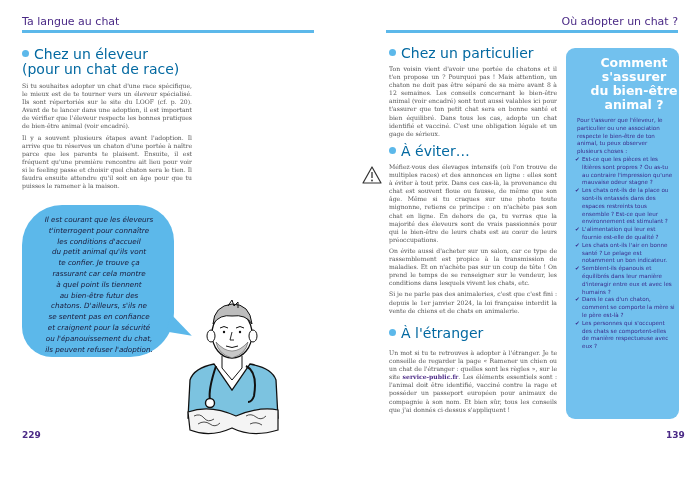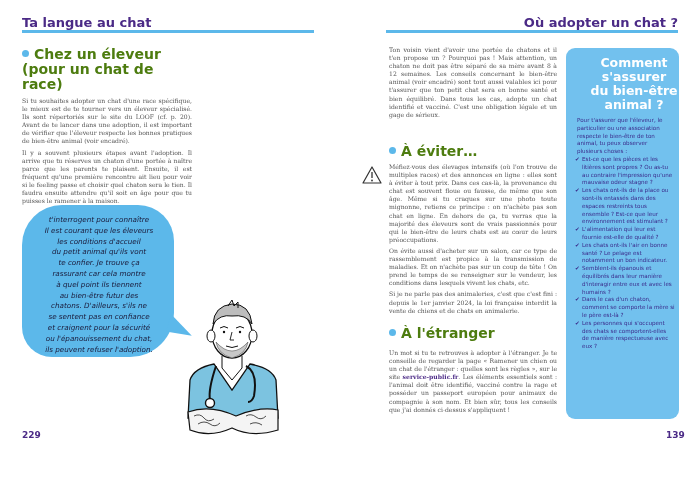--- a/index.html
+++ b/index.html
@@ -1,24 +1,24 @@
 <!DOCTYPE html>
 <html><head>
 <meta charset="utf-8">
 <style>
   html, body { margin:0; padding:0; }
   body { width:700px; height:481px; background:#ffffff; position:relative; overflow:hidden;
          font-family:"DejaVu Serif", serif; color:#4a4a4a; }
   .page { position:absolute; top:0; height:481px; }
   .page-left { left:0; width:350px; }
   .page-right { left:350px; width:350px; }
-  .running-head { position:absolute; top:15px; font-family:"DejaVu Sans", sans-serif; font-weight:bold;
-                  font-size:13px; color:#4b2a86; }
+  .running-head { position:absolute; top:15px; font-family:"DejaVu Sans", sans-serif; font-weight:normal;
+                  font-size:11px; color:#4b2a86; }
   .rule { position:absolute; top:30px; height:3px; background:#5cb8ea; }
-  h2 { margin:0; font-family:"DejaVu Sans", sans-serif; font-weight:bold; color:#4d7c0f; font-size:14px; line-height:15px; }
+  h2 { margin:0; font-family:"DejaVu Sans", sans-serif; font-weight:normal; color:#0369a1; font-size:14px; line-height:15px; }
   h2 .dot { display:inline-block; width:7px; height:7px; border-radius:50%; background:#5cb8ea; margin-right:5px; vertical-align:middle; position:relative; top:-2px; }
   p.body { margin:0 0 3px 0; font-size:6.1px; line-height:8.1px; text-align:justify; color:#555; }
   .link { color:#4b2a86; font-weight:bold; }
   .bubble { position:absolute; left:22px; top:205px; width:152px; height:152px; background:#5cb8ea;
             border-radius:40px 36px 44px 30px; padding:0; }
   .bubble-tail { position:absolute; left:168px; top:318px; width:0; height:0;
                  border-left:26px solid #5cb8ea; border-top:14px solid transparent; border-bottom:4px solid transparent; transform:rotate(18deg); }
   .bubble-text { position:absolute; left:30px; top:215px; width:138px; text-align:center;
                  font-family:"DejaVu Sans", sans-serif; font-style:italic; font-size:7.2px; line-height:10.8px; color:#1a1a3a; }
   .page-number { position:absolute; top:430px; font-family:"DejaVu Sans", sans-serif; font-weight:bold; font-size:9px; color:#4b2a86; }
@@ -43,22 +43,22 @@
   <div style="position:absolute; left:22px; top:47px; width:170px;">
     <h2><span class="dot"></span><span>Chez un éleveur</span></h2>
     <h2 style="margin-bottom:5px;">(pour un chat de race)</h2>
     <p class="body">Si tu souhaites adopter un chat d'une race spécifique, le mieux est de te tourner vers un éleveur spécialisé. Ils sont répertoriés sur le site du LOOF (cf. p. 20). Avant de te lancer dans une adoption, il est important de vérifier que l'éleveur respecte les bonnes pratiques de bien-être animal (voir encadré).</p>
     <p class="body">Il y a souvent plusieurs étapes avant l'adoption. Il arrive que tu réserves un chaton d'une portée à naître parce que les parents te plaisent. Ensuite, il est fréquent qu'une première rencontre ait lieu pour voir si le feeling passe et choisir quel chaton sera le tien. Il faudra ensuite attendre qu'il soit en âge pour que tu puisses le ramener à la maison.</p>
   </div>
 
   <div class="bubble"></div>
   <div class="bubble-tail"></div>
   <div class="bubble-text">
+    <div>Il est courant que les éleveurs</div>
     <div>t'interrogent pour connaître</div>
-    <div>Il est courant que les éleveurs</div>
     <div>les conditions d'accueil</div>
     <div>du petit animal qu'ils vont</div>
     <div>te confier. Je trouve ça</div>
     <div>rassurant car cela montre</div>
     <div>à quel point ils tiennent</div>
     <div>au bien-être futur des</div>
     <div>chatons. D'ailleurs, s'ils ne</div>
     <div>se sentent pas en confiance</div>
     <div>et craignent pour la sécurité</div>
     <div>ou l'épanouissement du chat,</div>
@@ -96,20 +96,21 @@
 
   <div class="page-number" style="left:22px;">229</div>
 </div>
 
 <div class="page page-right">
   <div class="running-head" style="right:22px;">Où adopter un chat ?</div>
   <div class="rule" style="left:36px; width:292px;"></div>
 </div>
 
 <div style="position:absolute; left:389px; top:46px; width:168px;">
+  <h2 style="margin-bottom:4px;"><span class="dot"></span><span>Chez un particulier</span></h2>
   <p class="body">Ton voisin vient d'avoir une portée de chatons et il t'en propose un ? Pourquoi pas ! Mais attention, un chaton ne doit pas être séparé de sa mère avant 8 à 12 semaines. Les conseils concernant le bien-être animal (voir encadré) sont tout aussi valables ici pour t'assurer que ton petit chat sera en bonne santé et bien équilibré. Dans tous les cas, adopte un chat identifié et vacciné. C'est une obligation légale et un gage de sérieux.</p>
 </div>
 
 <div style="position:absolute; left:389px; top:144px; width:168px;">
   <h2 style="margin-bottom:4px;"><span class="dot"></span><span>À éviter…</span></h2>
   <p class="body">Méfiez-vous des élevages intensifs (où l'on trouve de multiples races) et des annonces en ligne : elles sont à éviter à tout prix. Dans ces cas-là, la provenance du chat est souvent floue ou fausse, de même que son âge. Même si tu craques sur une photo toute mignonne, retiens ce principe : on n'achète pas son chat en ligne. En dehors de ça, tu verras que la majorité des éleveurs sont de vrais passionnés pour qui le bien-être de leurs chats est au cœur de leurs préoccupations.</p>
   <p class="body">On évite aussi d'acheter sur un salon, car ce type de rassemblement est propice à la transmission de maladies. Et on n'achète pas sur un coup de tête ! On prend le temps de se renseigner sur le vendeur, les conditions dans lesquels vivent les chats, etc.</p>
   <p class="body">Si je ne parle pas des animaleries, c'est que c'est fini : depuis le 1er janvier 2024, la loi française interdit la vente de chiens et de chats en animalerie.</p>
 </div>
 

